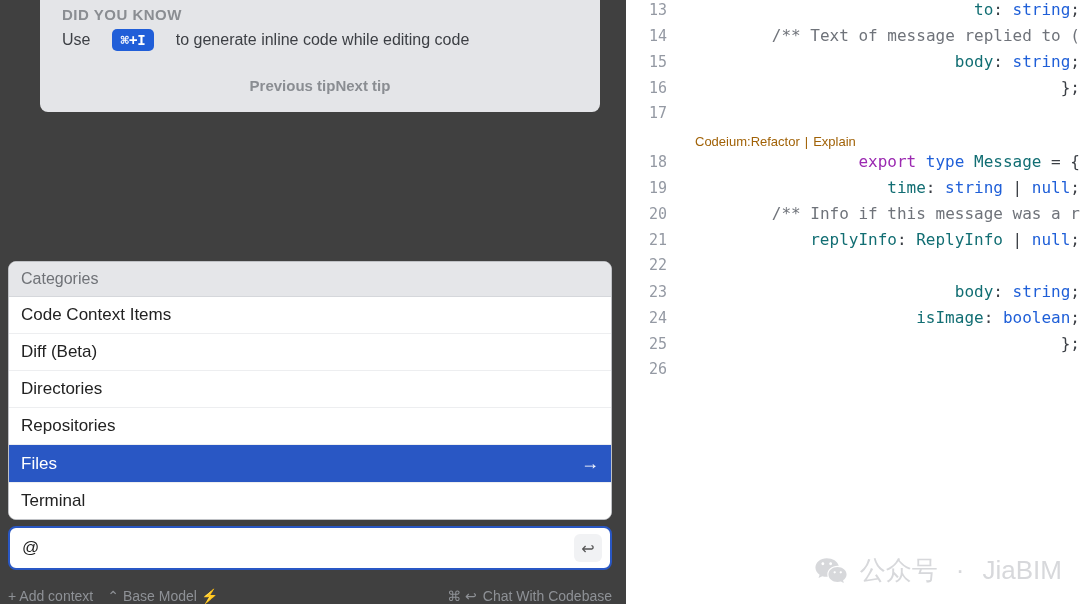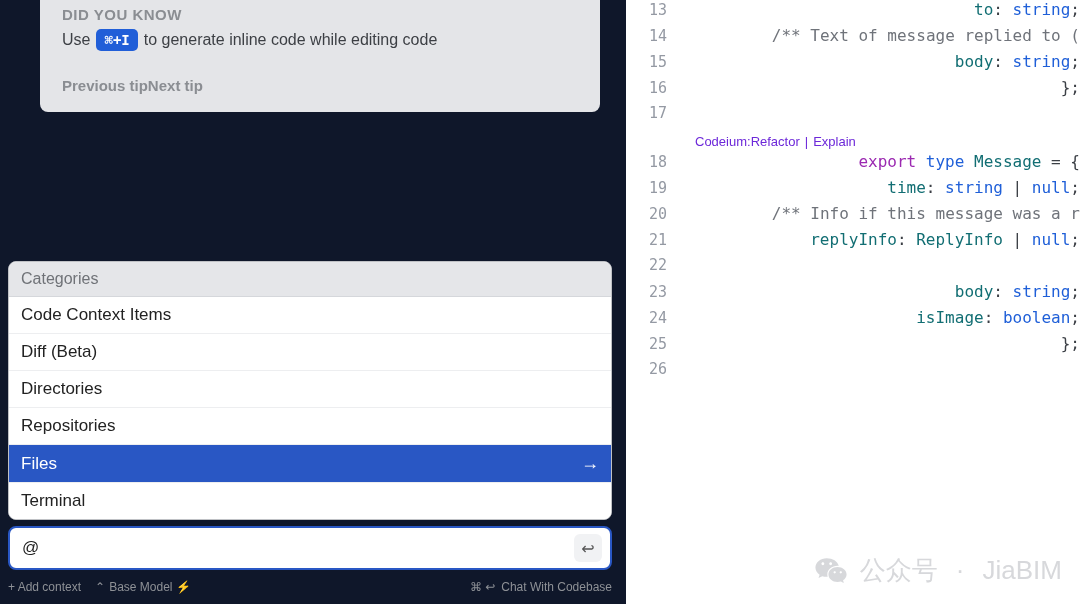--- a/index.html
+++ b/index.html
@@ -10,21 +10,21 @@
     font-family: -apple-system, BlinkMacSystemFont, "Segoe UI", Helvetica, Arial, sans-serif;
     background: #fff;
     overflow: hidden;
     position: relative;
   }
 
   
   .left {
     width: 626px;
     height: 100%;
-    background: #0f172a;
+    background: #404040;
     position: relative;
     display: flex;
     flex-direction: column;
   }
 
   .tip-card {
     margin: 0 0 0 40px;
     width: 560px;
     background: #e4e5e8;
     border-radius: 8px;
@@ -37,37 +37,37 @@
     letter-spacing: .5px;
     color: #8a8d92;
     margin-bottom: 6px;
   }
   .tip-body {
     font-size: 16px;
     color: #3c3f44;
     margin-bottom: 26px;
     display: flex;
     align-items: center;
-    gap: 6px;
+    gap: 22px;
     flex-wrap: wrap;
   }
   .kbd-chip {
     display: inline-flex;
     align-items: center;
     background: #205ed8;
     color: #fff;
     font-family: ui-monospace, SFMono-Regular, Menlo, monospace;
     font-size: 14px;
     font-weight: 600;
     padding: 3px 8px;
     border-radius: 5px;
   }
   .tip-nav {
     display: flex;
-    justify-content: flex-start;
+    justify-content: center;
     font-weight: 700;
     font-size: 15px;
     color: #8a8d92;
   }
   .tip-nav span { cursor: pointer; }
 
   
   .categories-wrap {
     position: absolute;
     left: 8px;
@@ -129,26 +129,26 @@
     display: flex;
     align-items: center;
     justify-content: center;
     font-size: 16px;
     cursor: pointer;
   }
 
   .bottom-bar {
     position: absolute;
     left: 8px;
-    bottom: 10px;
+    bottom: 0;
     width: 604px;
     display: flex;
     align-items: flex-start;
     justify-content: space-between;
-    font-size: 12px;
+    font-size: 14px;
     color: #8e9196;
   }
   .bottom-left { display: flex; gap: 14px; align-items: center; }
   .bottom-left span, .bottom-right span { cursor: pointer; display:inline-flex; align-items:center; gap:4px;}
   .bottom-right { display:flex; align-items:center; gap:6px;}
 
   
   .right {
     flex: 1;
     height: 100%;
@@ -171,21 +171,21 @@
     text-align: right;
     color: #9499a3;
     padding-right: 14px;
     flex-shrink: 0;
     font-size:15px;
   }
   .hint-row {
     display: flex;
     align-items:center;
     height: 22px;
-    color: #6d28d9;
+    color: #a16207;
     font-size: 13px;
     font-family: -apple-system, BlinkMacSystemFont, sans-serif;
     padding-left: 68px;
   }
   .hint-row .sep { margin: 0 5px; }
   .tok-key { color: #9b29b1; }
   .tok-ident { color: #126e73; }
   .tok-prop { color: #126e73; }
   .tok-str { color: #1f5fd8; }
   .tok-punc { color: #3b3f45; }

